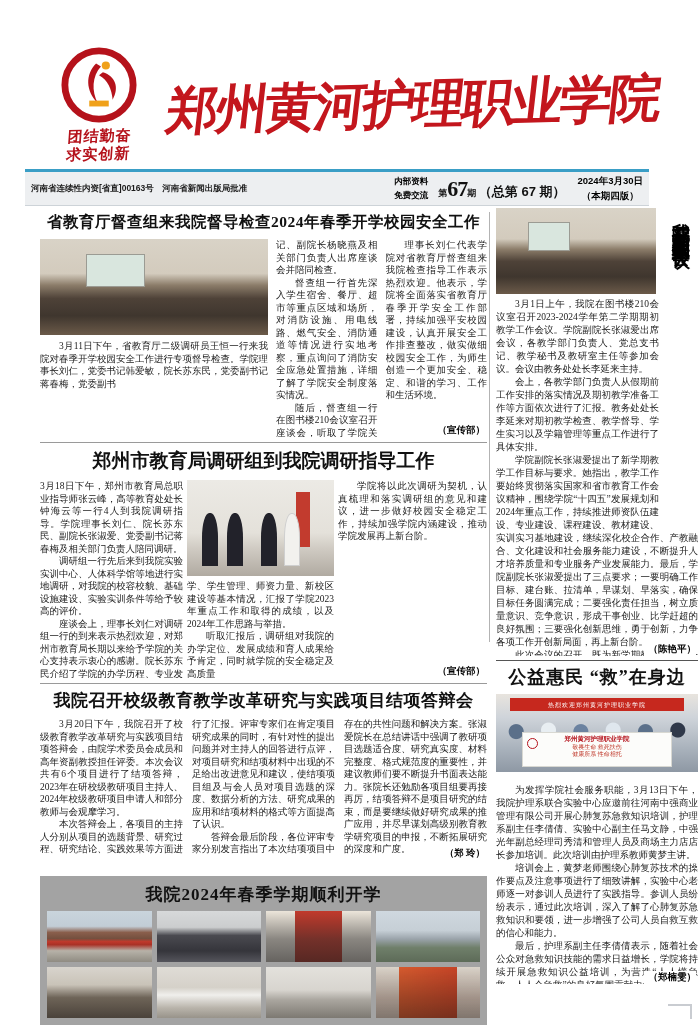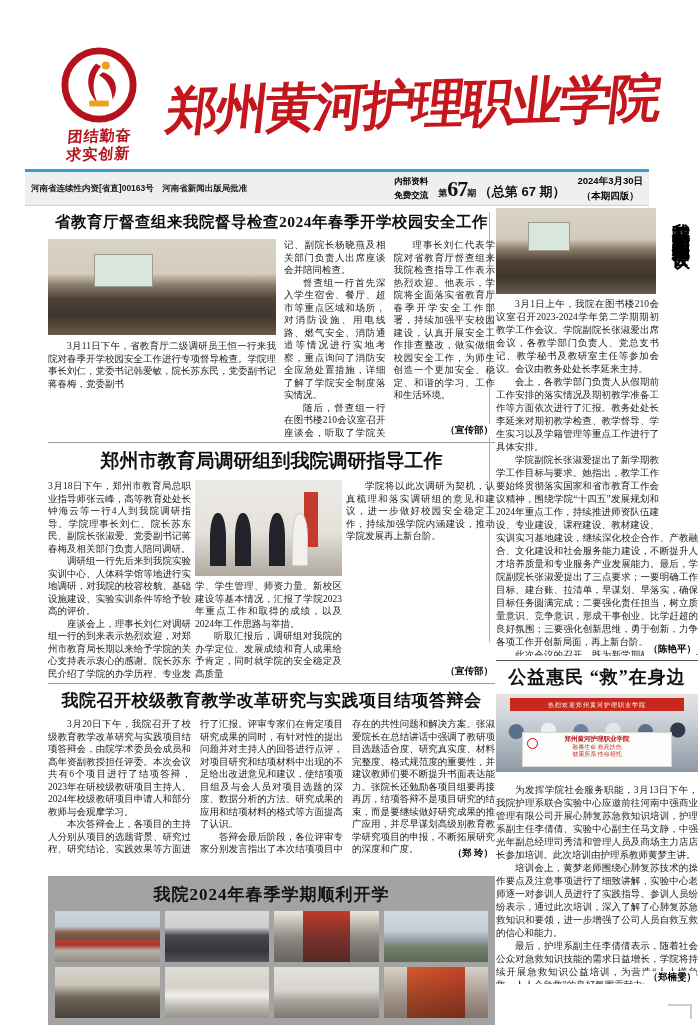--- a/index.html
+++ b/index.html
@@ -20,21 +20,21 @@
     border-top:3px solid #3a9ec6;border-bottom:1px solid #cdd3d8;display:flex;align-items:center;
     padding:0 6px;box-sizing:border-box;font-family:"Liberation Sans",sans-serif;}
   .reg{font-size:8.5px;line-height:1.55;color:#1c1c1c;font-weight:bold;white-space:nowrap;}
   .internal{font-size:8.5px;line-height:1.55;font-weight:bold;margin-left:auto;white-space:nowrap;}
   .issue{font-size:9px;font-weight:bold;margin-left:10px;white-space:nowrap;color:#111;}
   .issue .big{font-size:22px;font-family:"Liberation Serif",serif;letter-spacing:-1px;}
   .issue .small{font-size:13px;}
   .dateblock{font-size:9.5px;font-weight:bold;text-align:center;line-height:1.5;margin-left:12px;white-space:nowrap;}
 
   
-  .main-left{position:absolute;left:48px;top:208px;width:447px;}
+  .main-left{position:absolute;left:40px;top:208px;width:447px;}
   .right-col{position:absolute;left:496px;top:208px;width:202px;}
   .vdivider{position:absolute;left:489px;top:212px;height:430px;border-left:1px solid #b3b3b3;}
 
   h2{margin:0;font-weight:bold;color:#111;}
   .h-a1{font-size:15.5px;text-align:center;letter-spacing:.5px;margin:4px 0 6px;}
   .h-a2{font-size:19px;text-align:center;font-family:"Liberation Sans",sans-serif;letter-spacing:0;margin:3px 0 6px;}
   .h-a3{font-size:17px;text-align:center;letter-spacing:.5px;margin:3px 0 6px;}
   .h-a5{font-size:18px;text-align:center;letter-spacing:1px;margin:4px 0 5px;}
   .h-a6{font-size:17px;text-align:center;letter-spacing:1px;margin:1px 0 5px;}
 

